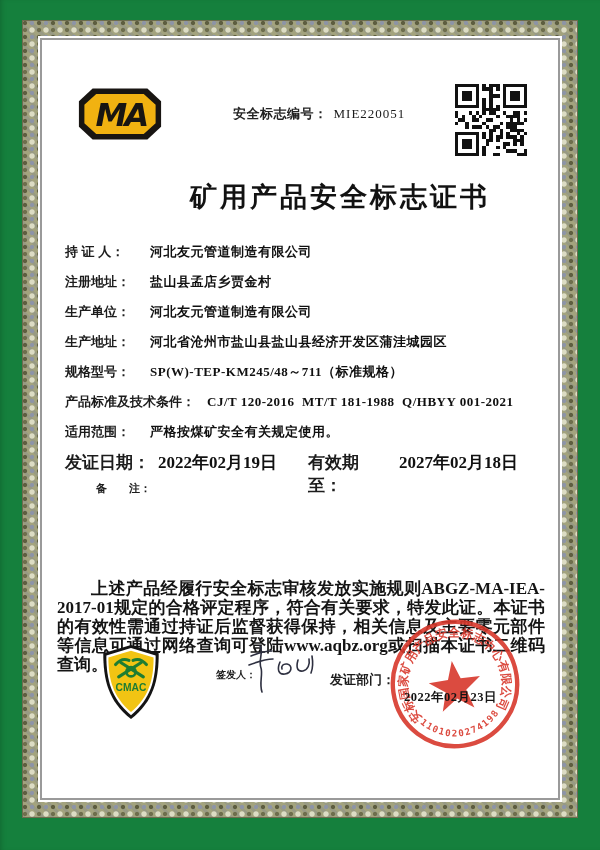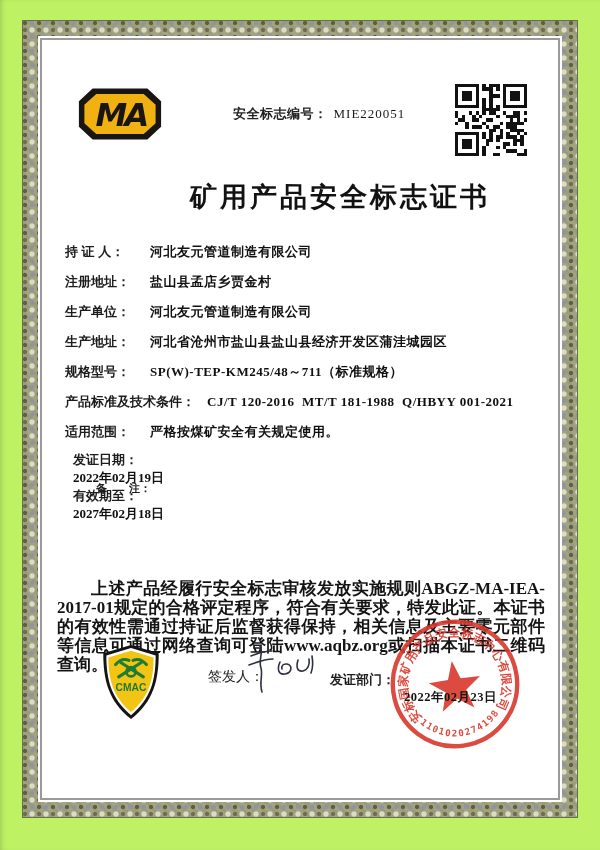--- a/index.html
+++ b/index.html
@@ -1,17 +1,17 @@
 <!DOCTYPE html>
 <html><head>
 <meta charset="utf-8">
 <style>
   html,body{margin:0;padding:0;background:#e8e8e8;}
   .page{
-    position:relative;width:600px;height:850px;background:#bef264;
+    position:relative;width:600px;height:850px;background:#15803d;
     font-family:"Liberation Sans",sans-serif;overflow:hidden;
     box-shadow:inset 4px 0 6px -4px rgba(0,0,0,.25);
   }
   
   .frame{
     position:absolute;left:22px;top:20px;width:556px;height:798px;
     background-color:#a3a37e;
     background-image:
       radial-gradient(circle at 3px 3px,  #5e5e40 1.6px, transparent 2.6px),
       radial-gradient(circle at 10px 10px,#dcdcc4 2.2px, transparent 3.2px),
@@ -39,33 +39,33 @@
   
   .fields{left:65px;top:243px;width:482px;display:flex;flex-direction:column;gap:12px;font-size:13px;}
   .frow{display:flex;align-items:baseline;}
   .frow .lbl{font-weight:bold;color:#1c1c1c;flex:0 0 auto;}
   .frow .lbl.fixed{width:85px;}
   .frow .val{
     font-family:"Liberation Serif",serif;font-weight:bold;color:#101010;
     letter-spacing:.5px;white-space:pre;
   }
   .frow .val.pad{margin-left:12px;}
-  .dates{left:65px;top:451px;width:482px;display:flex;align-items:baseline;font-size:13px;flex-direction:column;}
+  .dates{left:65px;top:451px;width:482px;display:flex;align-items:baseline;font-size:17px;}
   .dates .lbl{font-weight:bold;color:#1c1c1c;}
   .dates .val{font-family:"Liberation Serif",serif;font-weight:bold;color:#101010;margin-left:8px;}
   .w85{width:85px;}.w150{width:150px;}.w83{width:83px;}
   .remark{left:65px;top:481px;font-size:11px;font-weight:bold;color:#1c1c1c;margin-left:31px;}
   
   .statement{
     left:57px;top:579px;width:488px;
     font-family:Liberation Serif, serif;font-weight:bold;color:#141414;
     font-size:17px;line-height:19px;text-indent:2em;text-align:justify;
   }
   
-  .signer{left:208px;top:668px;font-size:14px;font-weight:normal;color:#1c1c1c;}
+  .signer{left:216px;top:668px;font-size:10px;font-weight:bold;color:#1c1c1c;}
   .dept{left:330px;top:671px;font-size:13px;font-weight:bold;color:#1c1c1c;}
   .signature{left:246px;top:642px;}
   .stamp{left:387px;top:616px;transform:rotate(-8deg);opacity:.9;}
   .stampdate{
     left:404px;top:689px;z-index:5;
     font-size:12.5px;font-weight:bold;color:#141414;letter-spacing:.5px;
     font-family:"Liberation Serif",serif;
   }
 </style>
 </head>

